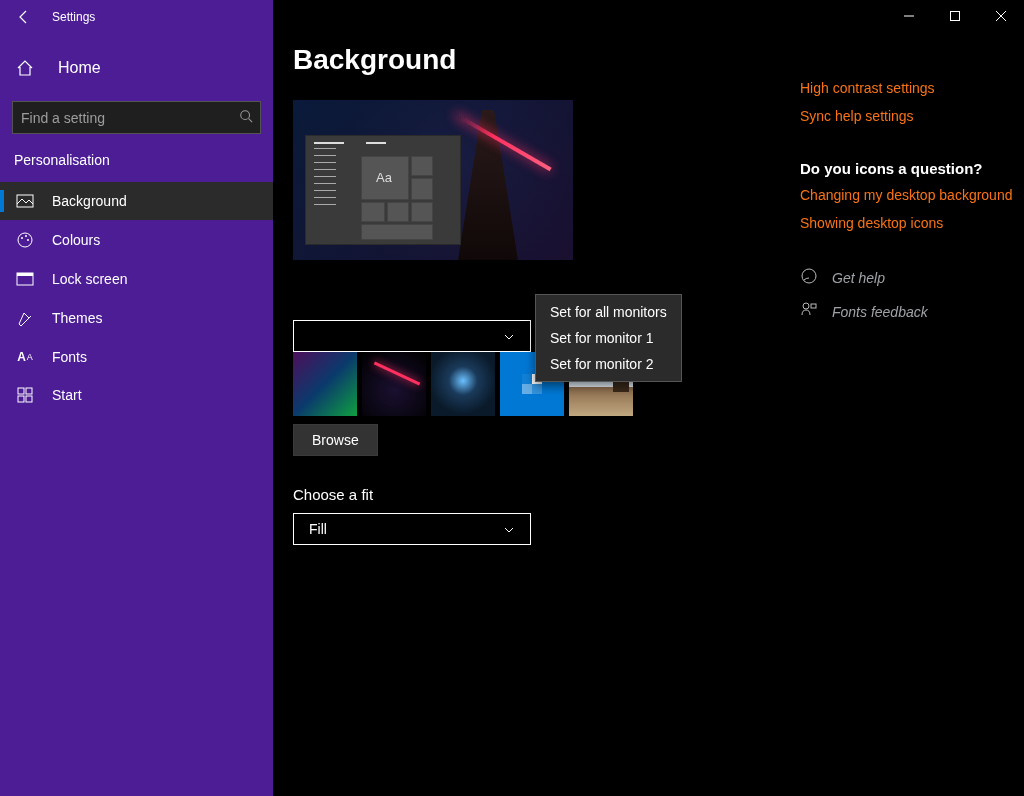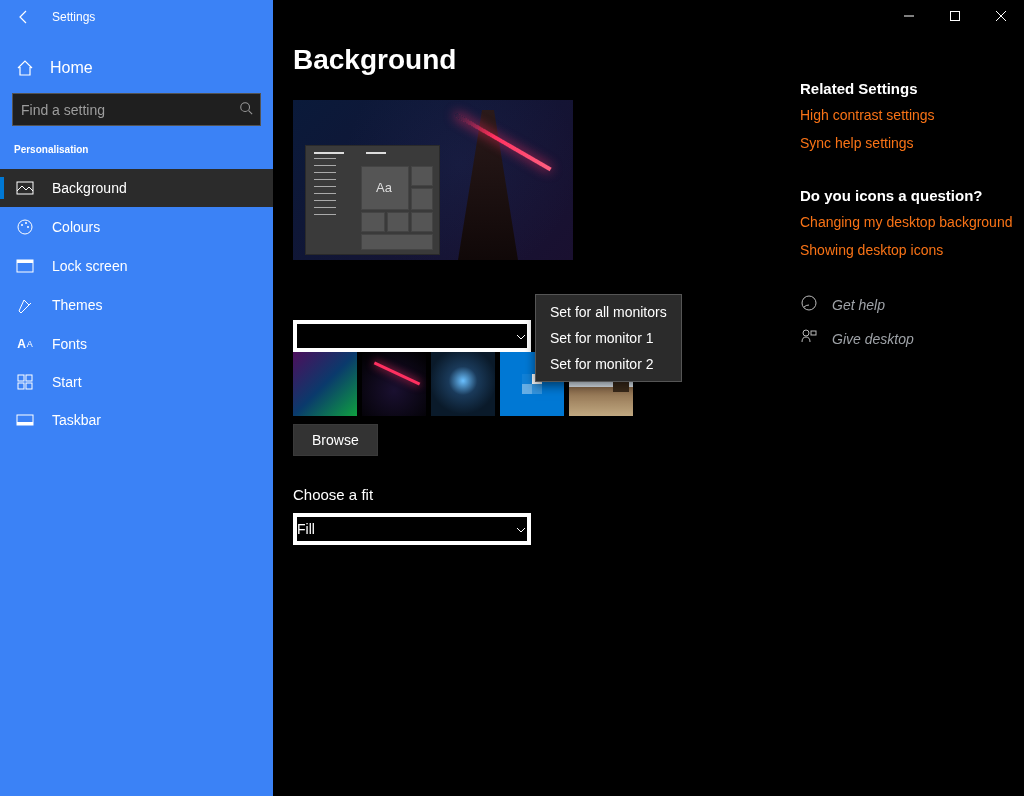--- a/index.html
+++ b/index.html
@@ -1,48 +1,48 @@
 <!DOCTYPE html>
 <html><head>
 <meta charset="utf-8">
 <style>
   * { margin: 0; padding: 0; box-sizing: border-box; font-family: "Segoe UI", sans-serif; }
   body { background: #000; color: #fff; width: 1024px; height: 796px; overflow: hidden; display: flex; }
-  .sidebar { width: 273px; height: 100%; background: #3b82f6; display: flex; flex-direction: column; }
+  .sidebar { width: 273px; height: 100%; background: #4c1d95; display: flex; flex-direction: column; }
   .titlebar { height: 33px; display: flex; align-items: center; padding-left: 16px; gap: 20px; }
   .back-arrow { width: 16px; height: 16px; display: flex; align-items: center; justify-content: center; cursor: pointer; }
   .title { font-size: 12px; color: #fff; }
-  .home-row { display: flex; align-items: flex-start; gap: 16px; padding: 12px 16px 12px 16px; margin-top: 14px; cursor: pointer; }
-  .search-wrap { padding: 0 12px; margin-top: 4px; }
+  .home-row { display: flex; align-items: flex-start; gap: 24px; padding: 12px 16px 12px 16px; margin-top: 14px; cursor: pointer; }
+  .search-wrap { padding: 0 12px; margin-top: 12px; }
   .search { width: 100%; height: 33px; background: #1f1f1f; border: 1px solid #535353; color: #c9c9c9; padding: 0 30px 0 8px; font-size: 14px; }
   .search::placeholder { color: #9d9d9d; }
   .search-icon-wrap { position: relative; }
   .search-icon { position: absolute; right: 8px; top: -25px; color: #999; pointer-events: none; }
-  .section-label { padding: 18px 5px 10px 14px; font-size: 10px; font-weight: 700; }
+  .section-label { padding: 18px 5px 10px 14px; font-size: 14px; font-weight: 400; }
   .nav { display: flex; flex-direction: column; margin-top: 4px; }
   .nav-item { display: flex; align-items: center; gap: 18px; padding: 11px 16px; cursor: pointer; font-size: 14px; color: #fff; position: relative; }
   .nav-item.active { background: #2b2b2b; }
   .nav-item.active::before { content:""; position:absolute; left:0; top:8px; bottom:8px; width:4px; background:#0078d4; }
   .nav-icon { width: 18px; display: flex; justify-content: center; align-items: center; color: #fff; }
 
   .main { flex: 1; background: #000; position: relative; display: flex; }
   .content { flex: 1; padding: 44px 0 0 20px; }
   .content h1 { font-size: 28px; font-weight: 600; margin-bottom: 24px; }
   .preview { width: 280px; height: 160px; background: linear-gradient(135deg,#0a1a3a,#1a1030); position: relative; overflow: hidden; }
   .preview-sky { position:absolute; inset:0; background: radial-gradient(circle at 60% 40%, #3a4a8a22 0%, transparent 60%); }
   .preview-figure { position:absolute; right:55px; top:10px; width:60px; height:150px; background: linear-gradient(180deg,#2a1a1a 0%, #100808 100%); clip-path: polygon(40% 0, 60% 0, 100% 100%, 0 100%); }
   .preview-saber { position:absolute; right:15px; top:40px; width:110px; height:4px; background: linear-gradient(90deg, rgba(255,50,90,0.1), #ff3060 40%, #ff6080 100%); transform: rotate(30deg); box-shadow: 0 0 12px #ff3060; }
-  .preview-taskbar { position:absolute; left:12px; bottom:5px; width:135px; height:110px; background:#3a3a3a; border:1px solid #2a2a2a; }
+  .preview-taskbar { position:absolute; left:12px; bottom:15px; width:156px; height:110px; background:#3a3a3a; border:1px solid #2a2a2a; }
   .tb-lines { position:absolute; left:8px; top:12px; display:flex; flex-direction:column; gap:6px; }
   .tb-line { width:22px; height:1px; background:#aaa; }
   .tb-line2 { width:28px; height:2px; background:#ddd; position:absolute; }
   .tb-tile { position:absolute; background:#555; border:1px solid #444; }
   .tb-aa { position:absolute; color:#ddd; font-size:13px; }
 
-  .dropdown { width: 238px; height: 32px; border: 4px solid #ffffff; background: transparent; display: flex; align-items: center; justify-content: space-between; padding: 0 0; cursor: pointer; font-size: 14px; }
+  .dropdown { width: 238px; height: 32px; border: 1px solid #ffffff; background: transparent; display: flex; align-items: center; justify-content: space-between; padding: 0 15px; cursor: pointer; font-size: 14px; }
   .chevron { width: 12px; height: 12px; }
   .label { font-size: 15px; margin-top: 30px; margin-bottom: 10px; }
 
   .thumbs { display: flex; gap: 5px; margin-bottom: 8px; }
   .thumb { width: 64px; height: 64px; cursor: pointer; background-size: cover; background-position: center; }
   .browse-btn { height: 32px; padding: 0 18px; background: #333; border: 1px solid #3a3a3a; color: #fff; font-size: 14px; cursor: pointer; }
 
   .context-menu { position: absolute; left: 262px; top: 294px; background: #2b2b2b; border: 1px solid #555; display: flex; flex-direction: column; padding: 4px 0; z-index: 10; box-shadow: 0 4px 10px rgba(0,0,0,.5); }
   .ctx-item { padding: 5px 14px; font-size: 14px; cursor: pointer; white-space: nowrap; }
 
@@ -152,29 +152,20 @@
       <span class="nav-icon">
           <svg width="16" height="16" viewBox="0 0 16 16">
             <rect x="1" y="1" width="6" height="6" stroke="#fff" fill="none"></rect>
             <rect x="9" y="1" width="6" height="6" stroke="#fff" fill="none"></rect>
             <rect x="1" y="9" width="6" height="6" stroke="#fff" fill="none"></rect>
             <rect x="9" y="9" width="6" height="6" stroke="#fff" fill="none"></rect>
           </svg>
         </span>
       <span>Start</span>
     </div>
-    <div class="nav-item">
-      <span class="nav-icon">
-          <svg width="18" height="12" viewBox="0 0 18 12">
-            <rect x="1" y="1" width="16" height="10" stroke="#fff" fill="none"></rect>
-            <rect x="1" y="8" width="16" height="3" fill="#fff"></rect>
-          </svg>
-        </span>
-      <span>Taskbar</span>
-    </div>
   </div>
 </div>
 
 <div class="main">
 
   <div class="win-controls">
     <div class="win-btn">
         <svg width="10" height="10">
           <path d="M0 5 H10" stroke="#fff"></path>
         </svg>
@@ -246,21 +237,20 @@
     <div class="label">Choose a fit</div>
     <div class="dropdown">
       <span>Fill</span>
       <span class="chevron"><svg width="12" height="12" viewBox="0 0 12 12">
             <path d="M2 4 L6 8 L10 4" stroke="#fff" fill="none"></path>
           </svg></span>
     </div>
   </div>
 
   <div class="right-col">
-    <div class="right-heading">Related Settings</div>
     <span class="right-link">High contrast settings</span>
     <span class="right-link">Sync help settings</span>
 
     <div class="right-section">
       <div class="right-heading">Do you icons a question?</div>
       <span class="right-link">Changing my desktop background</span>
       <span class="right-link">Showing desktop icons</span>
     </div>
 
     <div class="right-section">
@@ -270,21 +260,21 @@
               <path d="M4 13 Q6 11 9 11" stroke="#bbb" fill="none"></path>
             </svg></span>
         <span class="right-row-text">Get help</span>
       </div>
       <div class="right-row">
         <span class="right-row-icon"><svg width="18" height="18" viewBox="0 0 18 18">
               <circle cx="6" cy="5" r="3" stroke="#bbb" fill="none"></circle>
               <path d="M2 14 Q2 9 6 9 Q10 9 10 14" stroke="#bbb" fill="none"></path>
               <rect x="11" y="3" width="5" height="4" stroke="#bbb" fill="none"></rect>
             </svg></span>
-        <span class="right-row-text">Give desktop</span>
+        <span class="right-row-text">Fonts feedback</span>
       </div>
     </div>
   </div>
 
   <div class="context-menu">
     <div class="ctx-item">Set for all monitors</div>
     <div class="ctx-item">Set for monitor 1</div>
     <div class="ctx-item">Set for monitor 2</div>
   </div>
 

